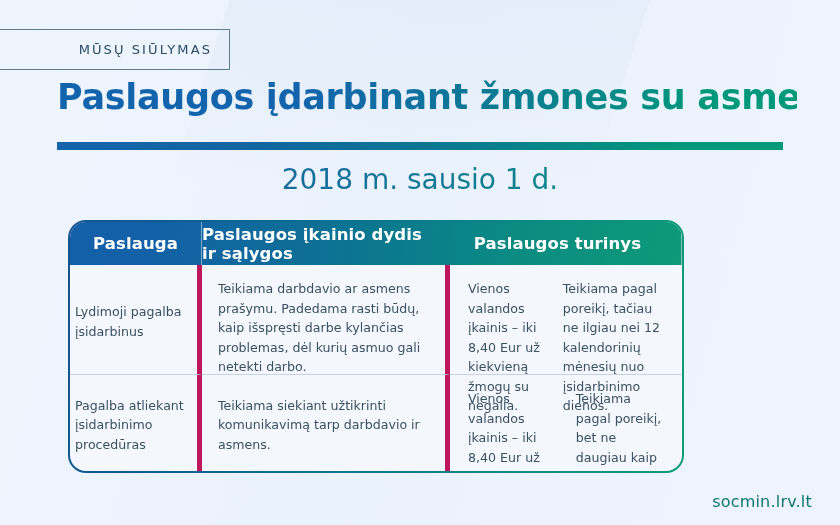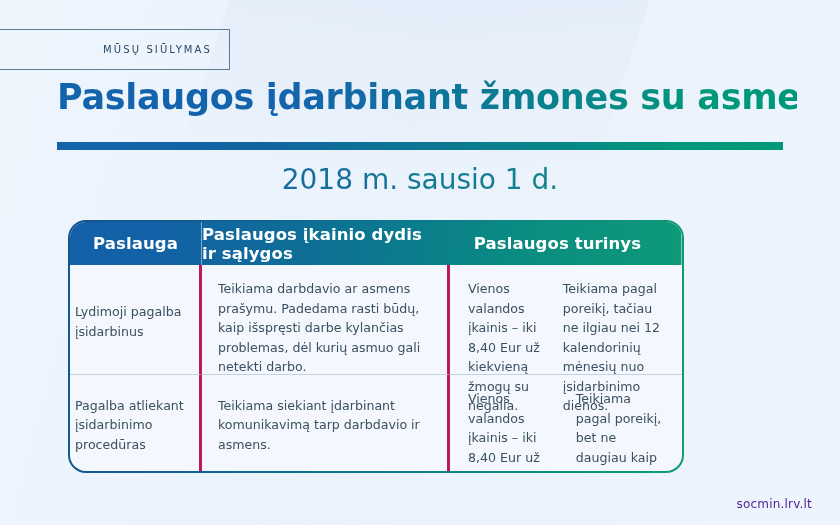--- a/index.html
+++ b/index.html
@@ -24,21 +24,21 @@
   }
   
   #eyebrow{
     position:absolute;left:-40px;top:29px;width:270px;height:41px;
     border:1px solid #5d7b92;
     box-sizing:border-box;
     display:flex;align-items:center;justify-content:flex-end;
     padding-right:17px;
   }
   #eyebrow .txt{
-    font-size:10px;letter-spacing:2.1px;color:#2b4a63;
+    font-size:13px;letter-spacing:2.1px;color:#2b4a63;
     font-weight:400;white-space:nowrap;
   }
   
   #title{
     position:absolute;left:57px;top:78px;width:740px;
     font-size:35px;font-weight:700;line-height:1.12;
     letter-spacing:-.3px;
     background:linear-gradient(90deg,#1464ad 0%,#1464ad 33%,#0c7d91 62%,#00987a 88%);
     -webkit-background-clip:text;background-clip:text;
     color:transparent;-webkit-text-fill-color:transparent;
@@ -99,31 +99,31 @@
   .c3{flex:1 1 auto;}
   .body-row{align-items:stretch;}
   .body-row.r1{height:110px;}
   .body-row.r2{height:96px;}
   .body-row .cell{
     box-sizing:border-box;
     padding:14px 16px 10px 16px;
     color:#3b5060;font-size:12.6px;line-height:1.55;
   }
   .body-row .c1{padding-left:5px;padding-right:8px;display:flex;align-items:center;}
-  .body-row .c1, .body-row .c2{border-right:3px solid #be185d;}
+  .body-row .c1, .body-row .c2{border-right:5px solid #be185d;}
   .body-row.r1 .cell{border-bottom:1px solid #c4d2e2;}
   .body-row .c3{display:flex;flex-direction:row;justify-content:center;gap:17px;padding-left:18px;padding-right:14px;}
   .body-row .c2{display:flex;align-items:flex-start;}
   .body-row.r2 .c2{align-items:center;}
   .body-row.r2 .c1{align-items:center;}
   .body-row p{margin:0;}
   
   #footer{
     position:absolute;right:28px;bottom:14px;
-    font-size:12px;color:#4c1d95;letter-spacing:.2px;
+    font-size:16px;color:#0f766e;letter-spacing:.2px;
   }
 </style>
 </head>
 <body>
 
 <div id="bg-wash"></div>
 <div id="bg-diagonal"></div>
 
 <div id="eyebrow">
   <span class="txt">MŪSŲ SIŪLYMAS</span>
@@ -151,21 +151,21 @@
       <div class="cell c1">Lydimoji pagalba įsidarbinus</div>
       <div class="cell c2">Teikiama darbdavio ar asmens prašymu. Padedama rasti būdų, kaip išspręsti darbe kylančias problemas, dėl kurių asmuo gali netekti darbo.</div>
       <div class="cell c3">
         <p>Vienos valandos įkainis – iki 8,40 Eur už kiekvieną žmogų su negalia.</p>
         <p>Teikiama pagal poreikį, tačiau ne ilgiau nei 12 kalendorinių mėnesių nuo įsidarbinimo dienos.</p>
       </div>
     </div>
 
     <div class="row body-row r2">
       <div class="cell c1">Pagalba atliekant įsidarbinimo procedūras</div>
-      <div class="cell c2">Teikiama siekiant įdarbinant komunikavimą tarp darbdavio ir asmens.</div>
+      <div class="cell c2">Teikiama siekiant užtikrinti komunikavimą tarp darbdavio ir asmens.</div>
       <div class="cell c3">
         <p>Vienos valandos įkainis – iki 8,40 Eur už kiekvieną žmogų su negalia.</p>
         <p>Teikiama pagal poreikį, bet ne daugiau kaip 8 val. pas vieną darbdavį.</p>
       </div>
     </div>
 
   </div>
 </div>
 
 <div id="footer">socmin.lrv.lt</div>

